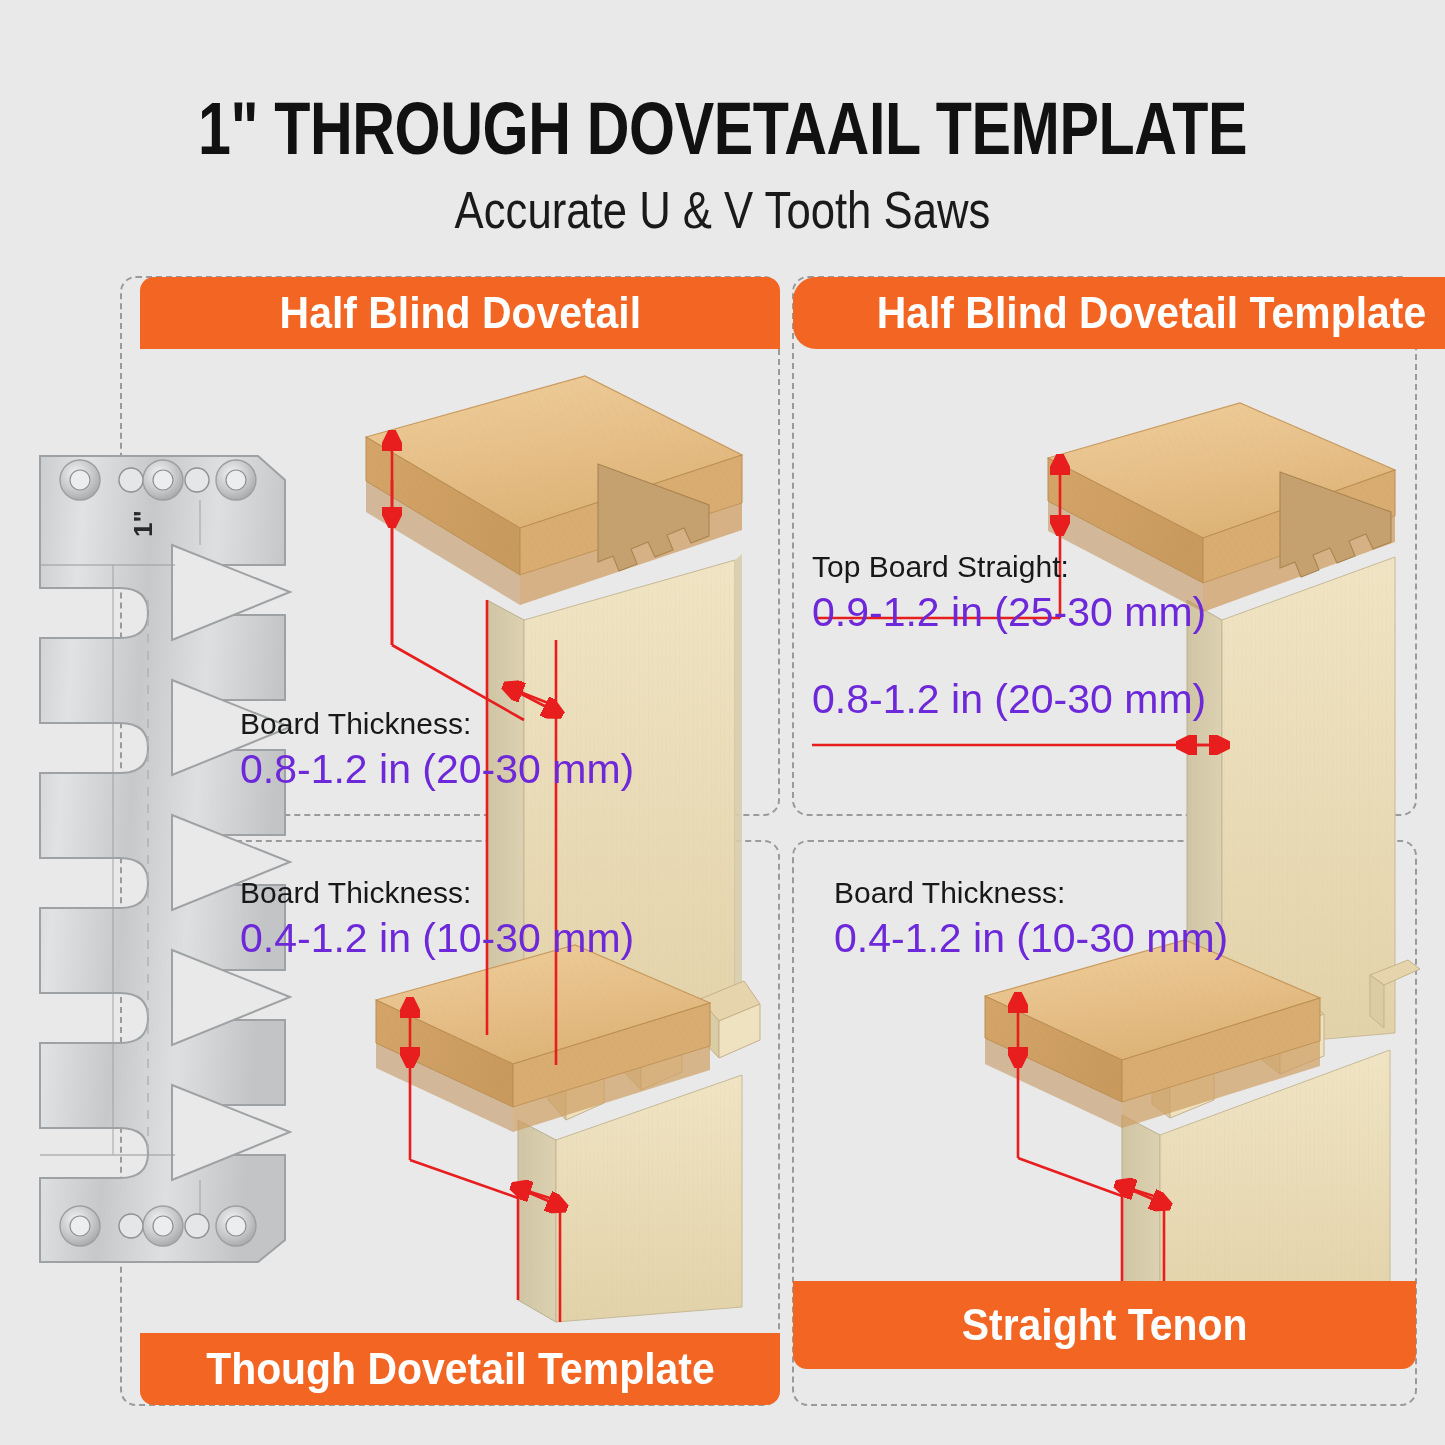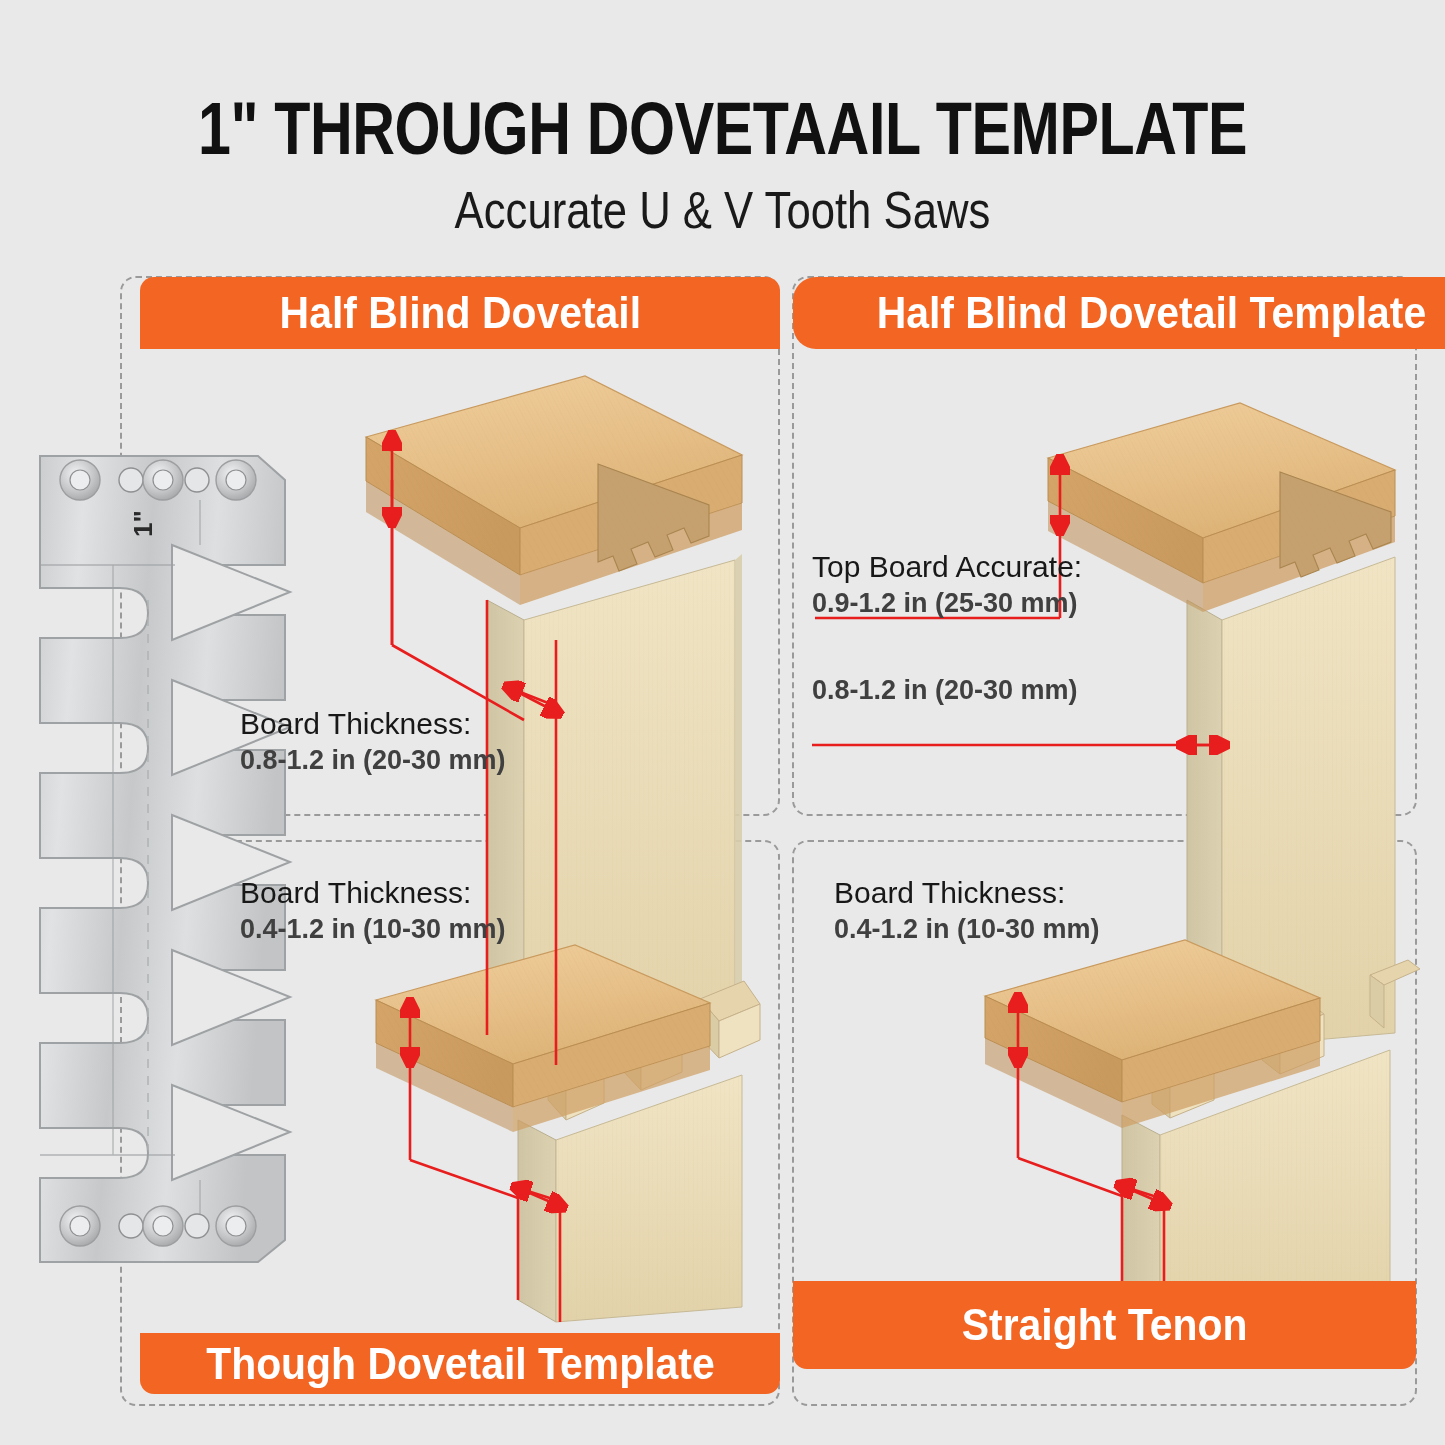--- a/index.html
+++ b/index.html
@@ -56,30 +56,30 @@
     box-sizing:border-box;
     white-space:nowrap;
     text-align:right;
   }
   .bar span{transform:scaleX(0.93);transform-origin:center;display:block;}
   .bar-top{border-radius:14px 14px 0 0;}
   .bar-bot{border-radius:0 0 14px 14px;}
 
   #bar-tl{left:140px; top:277px; width:640px; height:72px; font-size:44px;}
   #bar-tr{left:793px; top:277px; width:717px; height:72px; font-size:44px;border-radius:23px;}
-  #bar-bl{left:140px; top:1333px;width:640px; height:61px; font-size:44px;}
+  #bar-bl{left:140px; top:1333px;width:640px; height:72px; font-size:44px;}
   #bar-br{left:793px; top:1281px;width:623px; height:88px; font-size:44px;}
 
   
   .anno{position:absolute;line-height:1.28;white-space:nowrap;}
   .anno .lbl{
     display:block;color:#181818;font-size:30px;font-weight:400;
   }
   .anno .val{
-    display:block;color:#404040;font-size:27px;font-weight:bold;
+    display:block;color:#6d28d9;font-size:41px;font-weight:normal;
   }
   #anno-tl{left:240px;top:705px;}
   #anno-tr-top{left:812px;top:548px;}
   #anno-tr-side{left:812px;top:673px;}
   #anno-bl{left:240px;top:874px;}
   #anno-br{left:834px;top:874px;}
 
   
   svg.layer{position:absolute;left:0;top:0;width:1445px;height:1445px;pointer-events:none;}
   svg.layer *{pointer-events:none;}
@@ -458,21 +458,21 @@
 <div class="bar bar-bot" id="bar-br">
   <span>Straight Tenon</span>
 </div>
 
 <div class="anno" id="anno-tl">
   <span class="lbl">Board Thickness:</span>
   <span class="val">0.8-1.2 in (20-30 mm)</span>
 </div>
 
 <div class="anno" id="anno-tr-top">
-  <span class="lbl">Top Board Accurate:</span>
+  <span class="lbl">Top Board Straight:</span>
   <span class="val">0.9-1.2 in (25-30 mm)</span>
 </div>
 
 <div class="anno" id="anno-tr-side">
   <span class="val">0.8-1.2 in (20-30 mm)</span>
 </div>
 
 <div class="anno" id="anno-bl">
   <span class="lbl">Board Thickness:</span>
   <span class="val">0.4-1.2 in (10-30 mm)</span>

